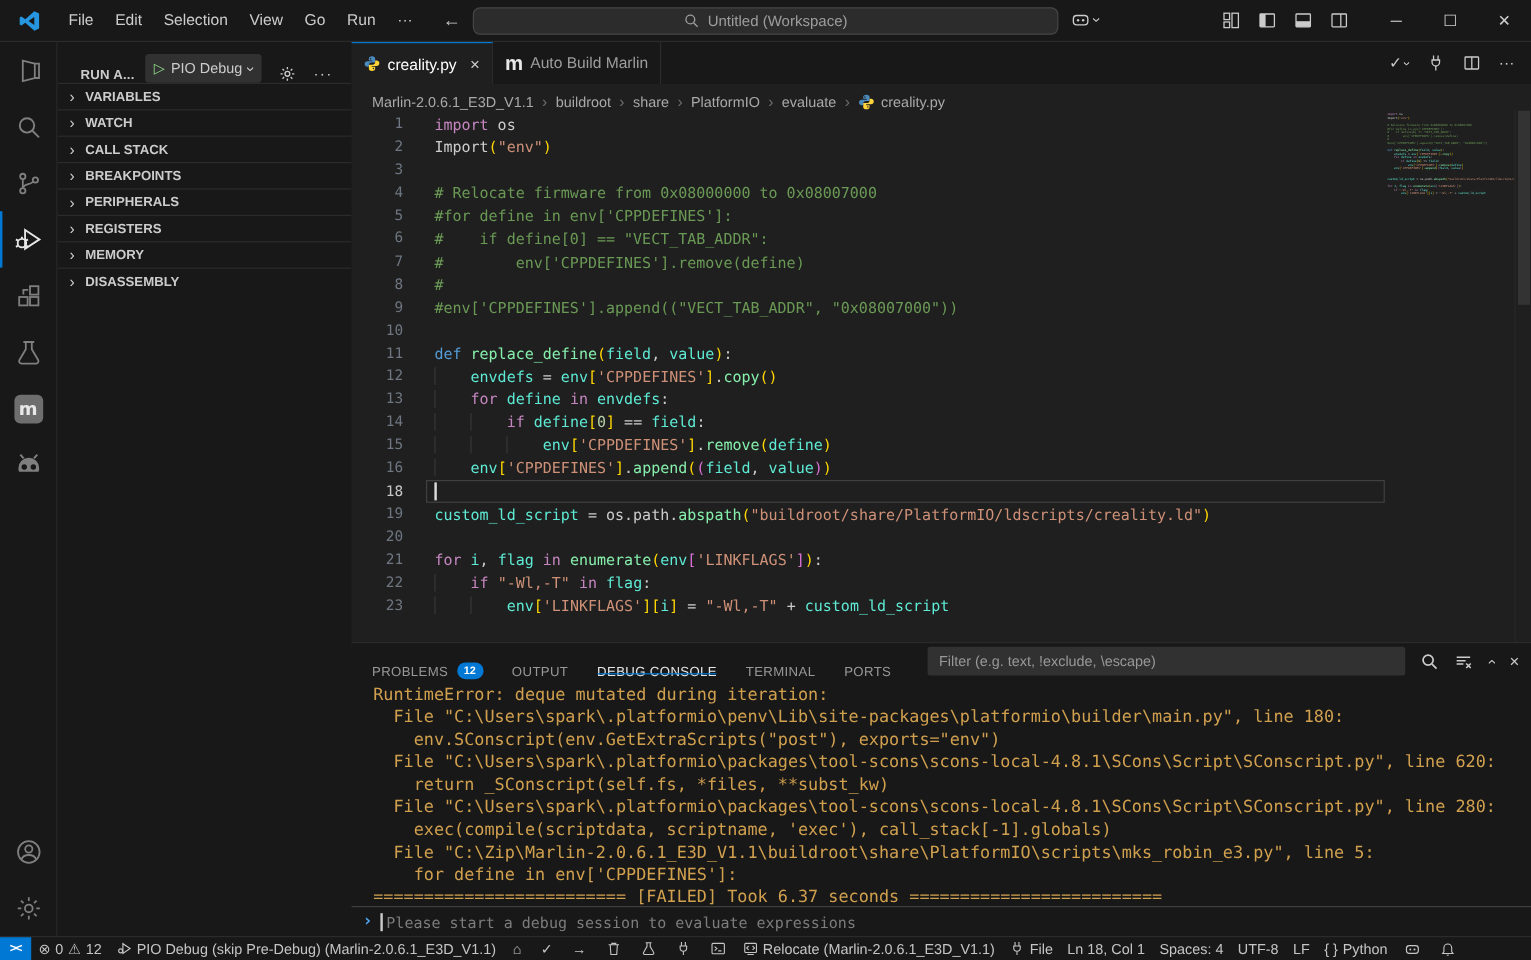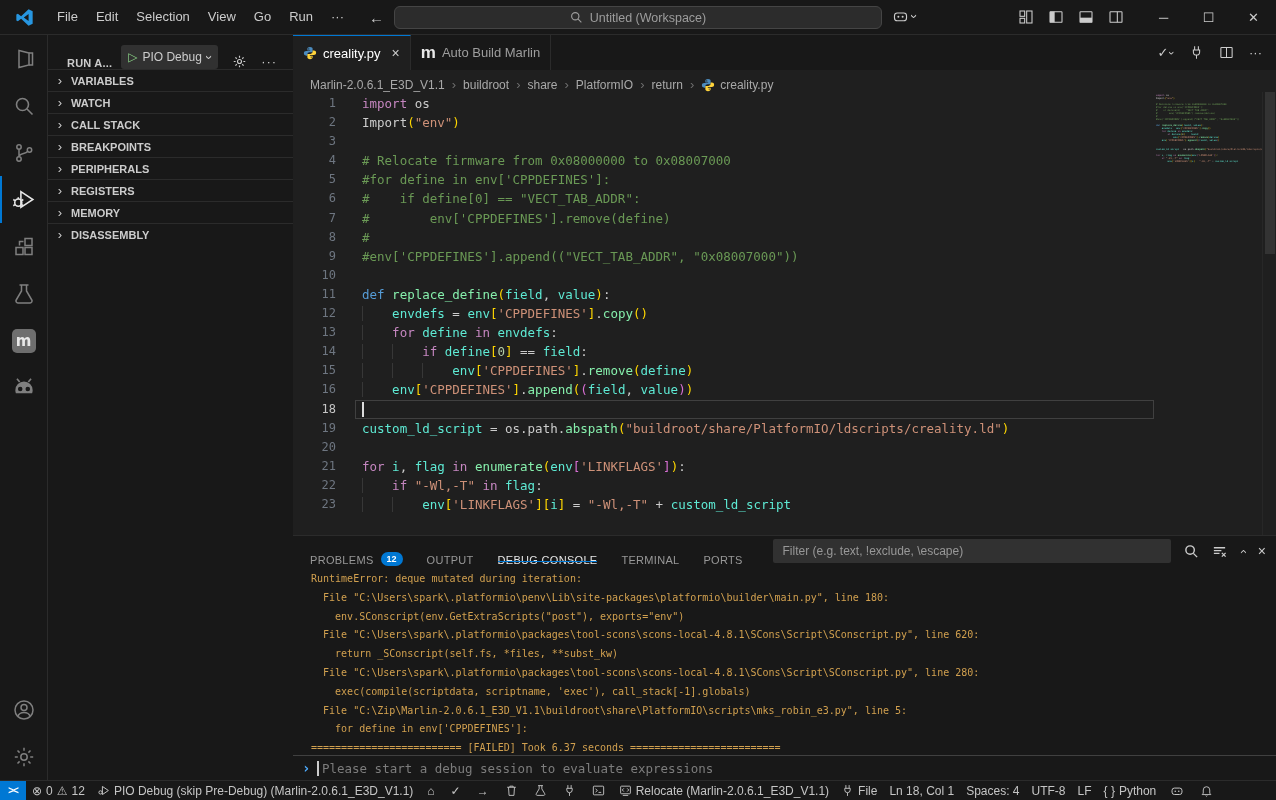--- a/index.html
+++ b/index.html
@@ -79,21 +79,21 @@
   
   .panel{height:245px;border-top:1px solid #2b2b2b;background:#181818;display:flex;flex-direction:column;position:relative}
   .panel-tabs{height:30px;display:flex;align-items:center;padding-left:17px;gap:24px;flex:none}
   .ptab{font-size:11px;letter-spacing:.3px;color:#989898;display:flex;align-items:flex-end;gap:7px;height:30px;position:relative}
   .ptab.active{color:#e7e7e7}
   .ptab.active::after{content:"";position:absolute;left:0;right:0;bottom:4px;height:1px;background:#0078d4}
   .pbadge{background:#0078d4;color:#fff;font-size:9px;border-radius:9px;padding:2px 6px;font-weight:700;letter-spacing:0}
   .panel-actions{position:absolute;right:10px;top:3px;display:flex;align-items:center;gap:13px;color:#cccccc}
   .filter-input{width:398px;height:24px;background:#313131;border:none;outline:none;border-radius:2px;color:#cccccc;font-size:12px;padding:0 9px;font-family:"Liberation Sans",sans-serif}
   .filter-input::placeholder{color:#989898}
-  .console{flex:1;padding:4px 0 0 18px;font-family:"DejaVu Sans Mono",monospace;font-size:10px;line-height:18.8px;color:#d1a04f;overflow:hidden}
+  .console{flex:1;padding:4px 0 0 18px;font-family:"DejaVu Sans Mono",monospace;font-size:14px;line-height:18.8px;color:#d1a04f;overflow:hidden}
   .console div{white-space:pre}
   .console-input{height:25px;border-top:1px solid #404040;display:flex;align-items:center;padding-left:9px;gap:7px;font-family:"DejaVu Sans Mono",monospace;font-size:12.5px;color:#7c7c7c;flex:none}
   .ci-chev{color:#4daafc;font-size:14px;font-weight:700}
   .ci-cursor{width:1.5px;height:15px;background:#cccccc;margin-right:-4px}
 
   
   .statusbar{height:20px;background:#181818;border-top:1px solid #2b2b2b;display:flex;align-items:center;font-size:12px;color:#c5c5c5}
   .remote{width:26px;height:100%;background:#0078d4;color:#fff;display:flex;align-items:center;justify-content:center;font-size:10px;font-weight:700;letter-spacing:-1px;flex:none}
   .sb-item{display:flex;align-items:center;gap:4px;padding:0 6px;height:100%;white-space:nowrap}
   .sb-item .gly{font-size:12px}
@@ -331,21 +331,21 @@
 
     <div class="breadcrumb" id="breadcrumb">
         <span>Marlin-2.0.6.1_E3D_V1.1</span>
         <span class="bc-sep">›</span>
         <span>buildroot</span>
         <span class="bc-sep">›</span>
         <span>share</span>
         <span class="bc-sep">›</span>
         <span>PlatformIO</span>
         <span class="bc-sep">›</span>
-        <span>return</span>
+        <span>evaluate</span>
         <span class="bc-sep">›</span>
         <span class="bc-file">
           <svg width="14" height="14" viewBox="0 0 16 16">
             <path fill="#4b8bbe" d="M8 1C6 1 5 1.9 5 3.1V5h3.2v.8H3.6C2.1 5.8 1 6.8 1 8.4S2.1 11 3.6 11H5V9.3C5 7.9 6.1 7 7.5 7H11V3.1C11 1.9 10 1 8 1zM6.6 2.6a.7.7 0 1 1 0 1.4.7.7 0 0 1 0-1.4z"></path>
             <path fill="#ffd43b" d="M8 15c2 0 3-.9 3-2.1V11H7.8v-.8h4.6c1.5 0 2.6-1 2.6-2.6S13.9 5 12.4 5H11v1.7C11 8.1 9.9 9 8.5 9H5v3.9C5 14.1 6 15 8 15zm1.4-1.6a.7.7 0 1 1 0-1.4.7.7 0 0 1 0 1.4z"></path>
           </svg>
           <span>creality.py</span>
         </span>
       </div>
 

